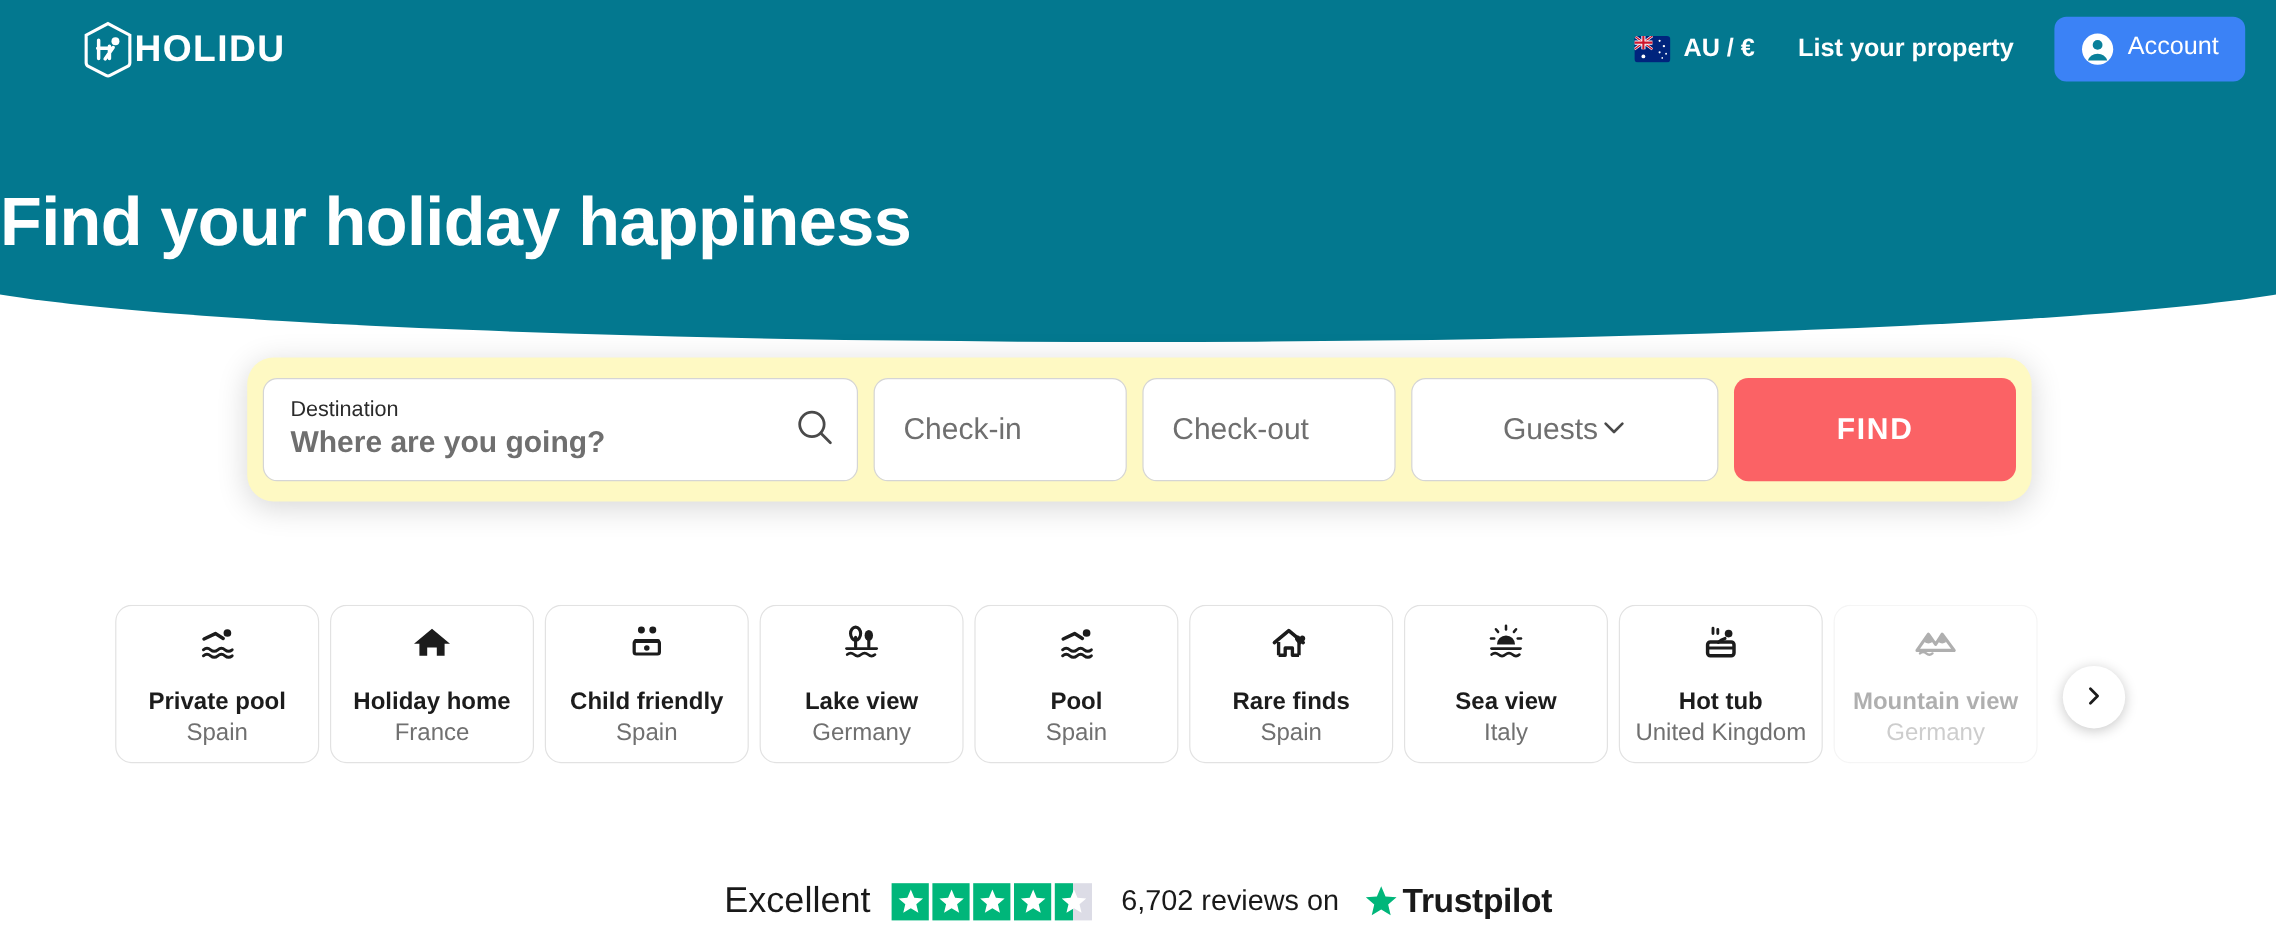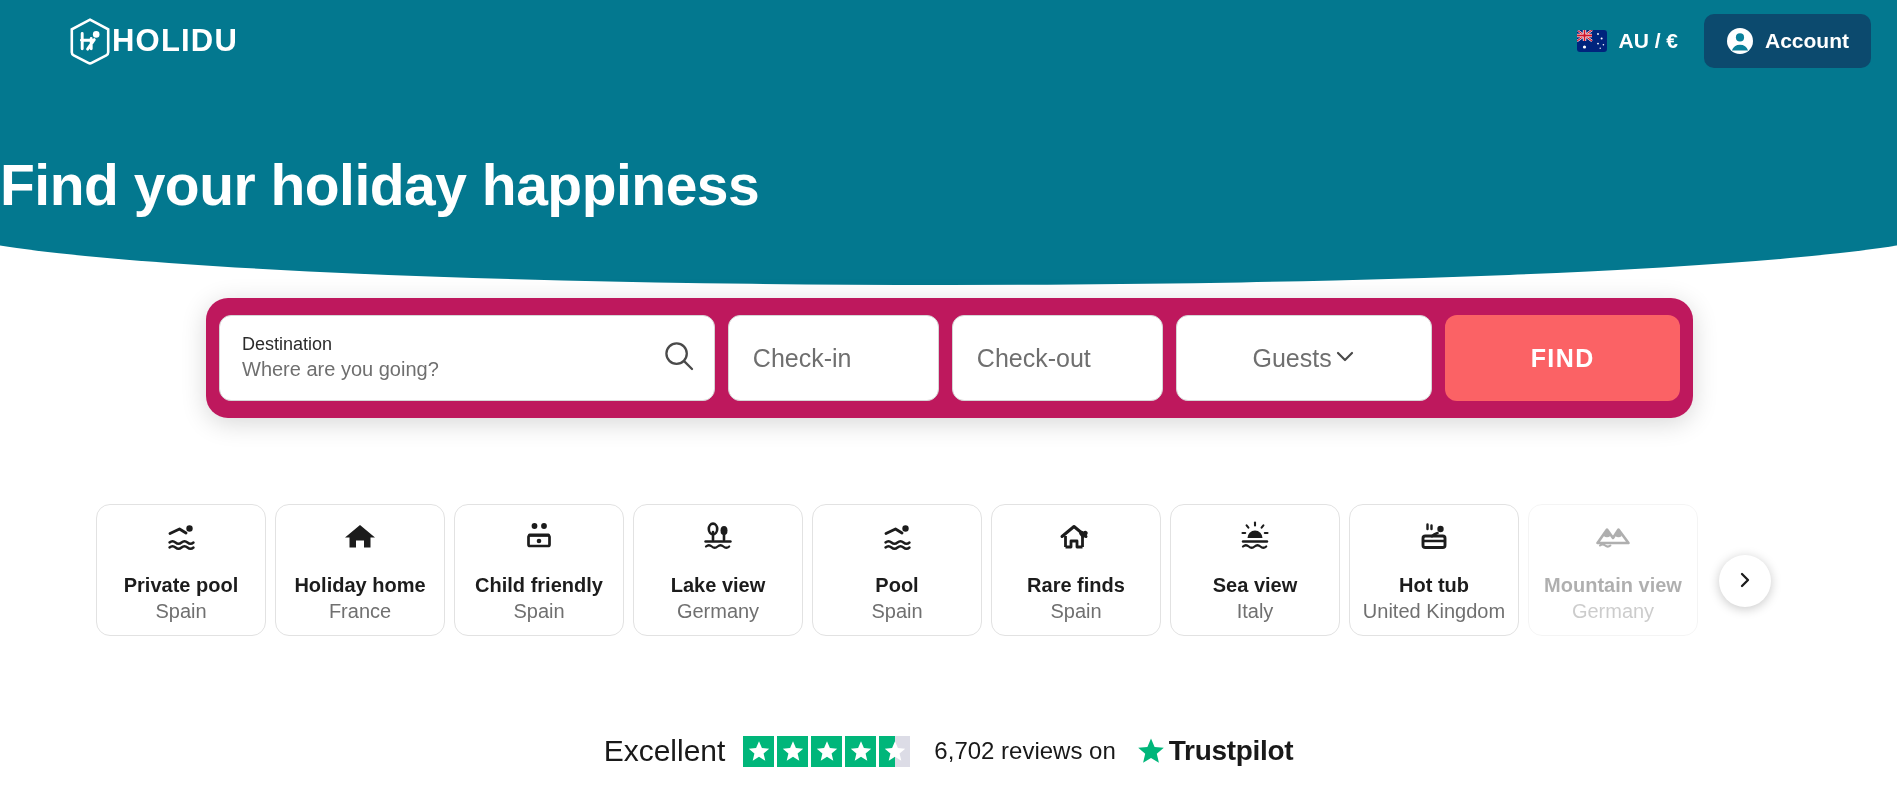--- a/index.html
+++ b/index.html
@@ -70,26 +70,25 @@
     color: #ffffff;
     font-size: 21px;
     font-weight: bold;
     padding: 12px 22px;
     cursor: pointer;
     border-radius: 8px;
     white-space: nowrap;
   }
   .nav-account {
     display: flex;
-    align-items: center;
     gap: 11px;
     color: #ffffff;
     font-size: 21px;
-    font-weight: bold;
-    background: #0c4a6e;
+    font-weight: normal;
+    background: #3b82f6;
     border-radius: 10px;
     padding: 13px 22px;
     cursor: pointer;
     margin-left: 12px;
   }
   .account-icon { width: 28px; height: 28px; display: block; }
 
   
   .hero-title {
     position: absolute;
@@ -104,21 +103,21 @@
     z-index: 4;
   }
 
   
   .searchbar {
     position: absolute;
     top: 298px;
     left: 206px;
     width: 1487px;
     height: 120px;
-    background: #be185d;
+    background: #fef9c3;
     border-radius: 22px;
     box-shadow: 0 5px 26px rgba(0,0,0,0.16);
     z-index: 6;
     display: flex;
     align-items: center;
     padding: 0 13px;
     gap: 13px;
   }
   .field {
     height: 86px;
@@ -129,21 +128,21 @@
     cursor: pointer;
     background: #ffffff;
     position: relative;
   }
   .field-destination {
     width: 510px;
     padding: 0 18px 0 22px;
   }
   .dest-texts { display: flex; flex-direction: column; gap: 3px; flex: 1; }
   .dest-label { font-size: 18px; color: #2b2b2b; line-height: 1.1; }
-  .dest-placeholder { font-size: 20px; color: #6f6f6f; line-height: 1.15; }
+  .dest-placeholder { font-size: 25px; color: #6f6f6f; line-height: 1.15; font-weight: bold; }
   .search-icon { width: 34px; height: 34px; flex: 0 0 auto; }
 
   .field-date {
     width: 216px;
     padding: 0 24px;
   }
   .field-date-text { font-size: 25px; color: #6f6f6f; }
 
   .field-guests {
     width: 263px;
@@ -294,20 +293,21 @@
             <circle cx="24.6" cy="8.4" r="1"></circle>
             <circle cx="21" cy="13.6" r="0.9"></circle>
             <circle cx="26.4" cy="14.8" r="0.8"></circle>
             <circle cx="23.2" cy="18.3" r="0.7"></circle>
           </g>
         </svg>
       </span>
       <span>AU / €</span>
     </div>
 
+    <div class="nav-link">List your property</div>
 
     <div class="nav-account">
       <span>
         <svg class="account-icon" viewBox="0 0 28 28">
           <circle cx="14" cy="14" r="13" fill="#ffffff"></circle>
           <circle cx="14" cy="10.4" r="4.1" fill="#0A809A"></circle>
           <path d="M5.9 23.4 A8.6 8.6 0 0 1 22.1 23.4 Z" fill="#0A809A"></path>
         </svg>
       </span>
       <span>Account</span>

